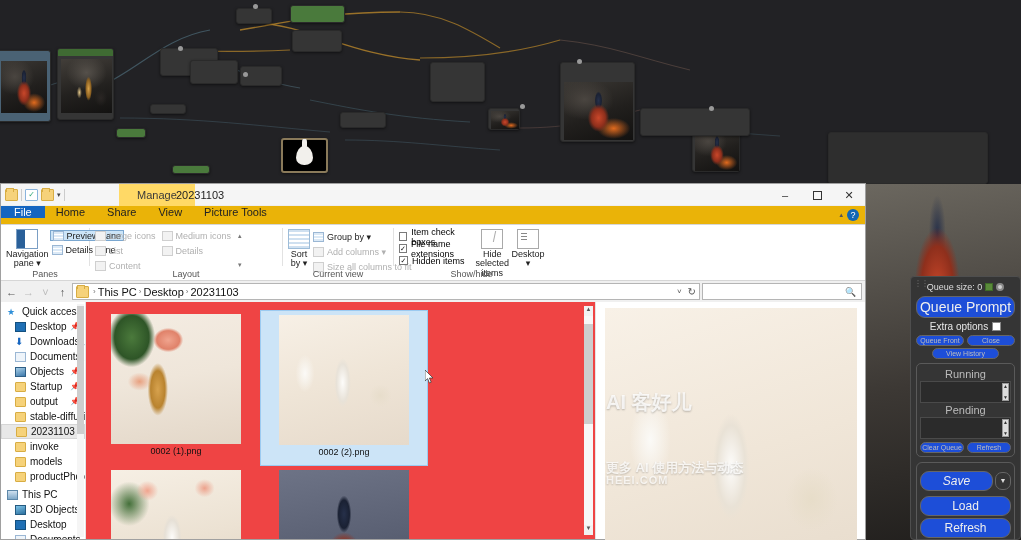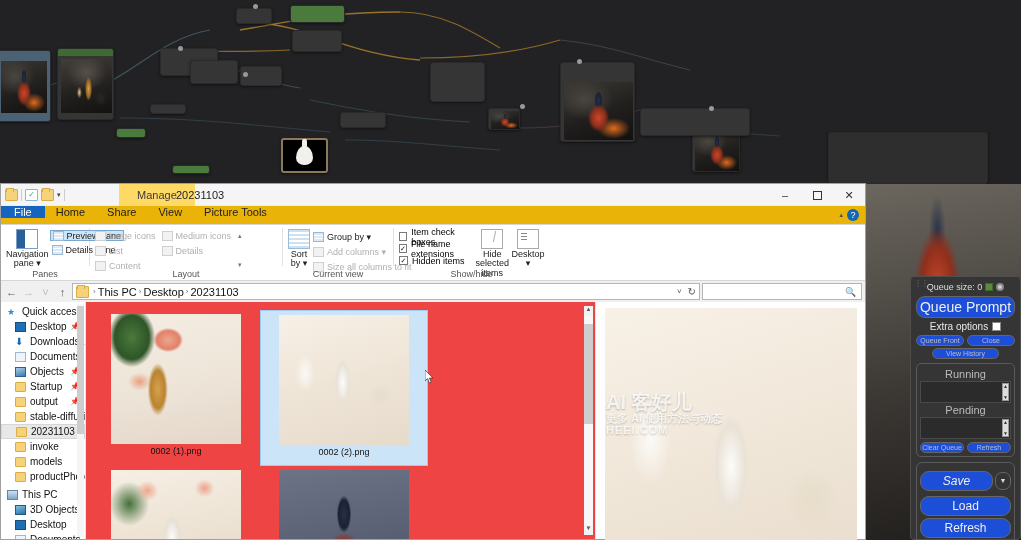--- a/index.html
+++ b/index.html
@@ -349,21 +349,21 @@
       linear-gradient(162deg, #f8f1e7 0%, #f0e6d8 46%, #e4d8c8 100%);
   }
 
   
   #watermark {
     position:absolute; left:606px; top:392px; width:300px; height:48px;
     pointer-events:none; color:rgba(255,255,255,.82);
     font-size:20px; font-weight:bold; line-height:1.05;
     text-shadow:0 1px 2px rgba(0,0,0,.25);
   }
-  #watermark .l2 { font-size:11px; opacity:.9; }
+  #watermark .l2 { font-size:13px; opacity:.9;margin-top:48px; }
   #watermark .l3 { font-size:11px; opacity:.85; letter-spacing:1px; }
 
   
   #cursor {
     position:absolute; left:425px; top:370px; width:9px; height:14px;
     pointer-events:none;
   }
 </style>
 </head>
 <body>

